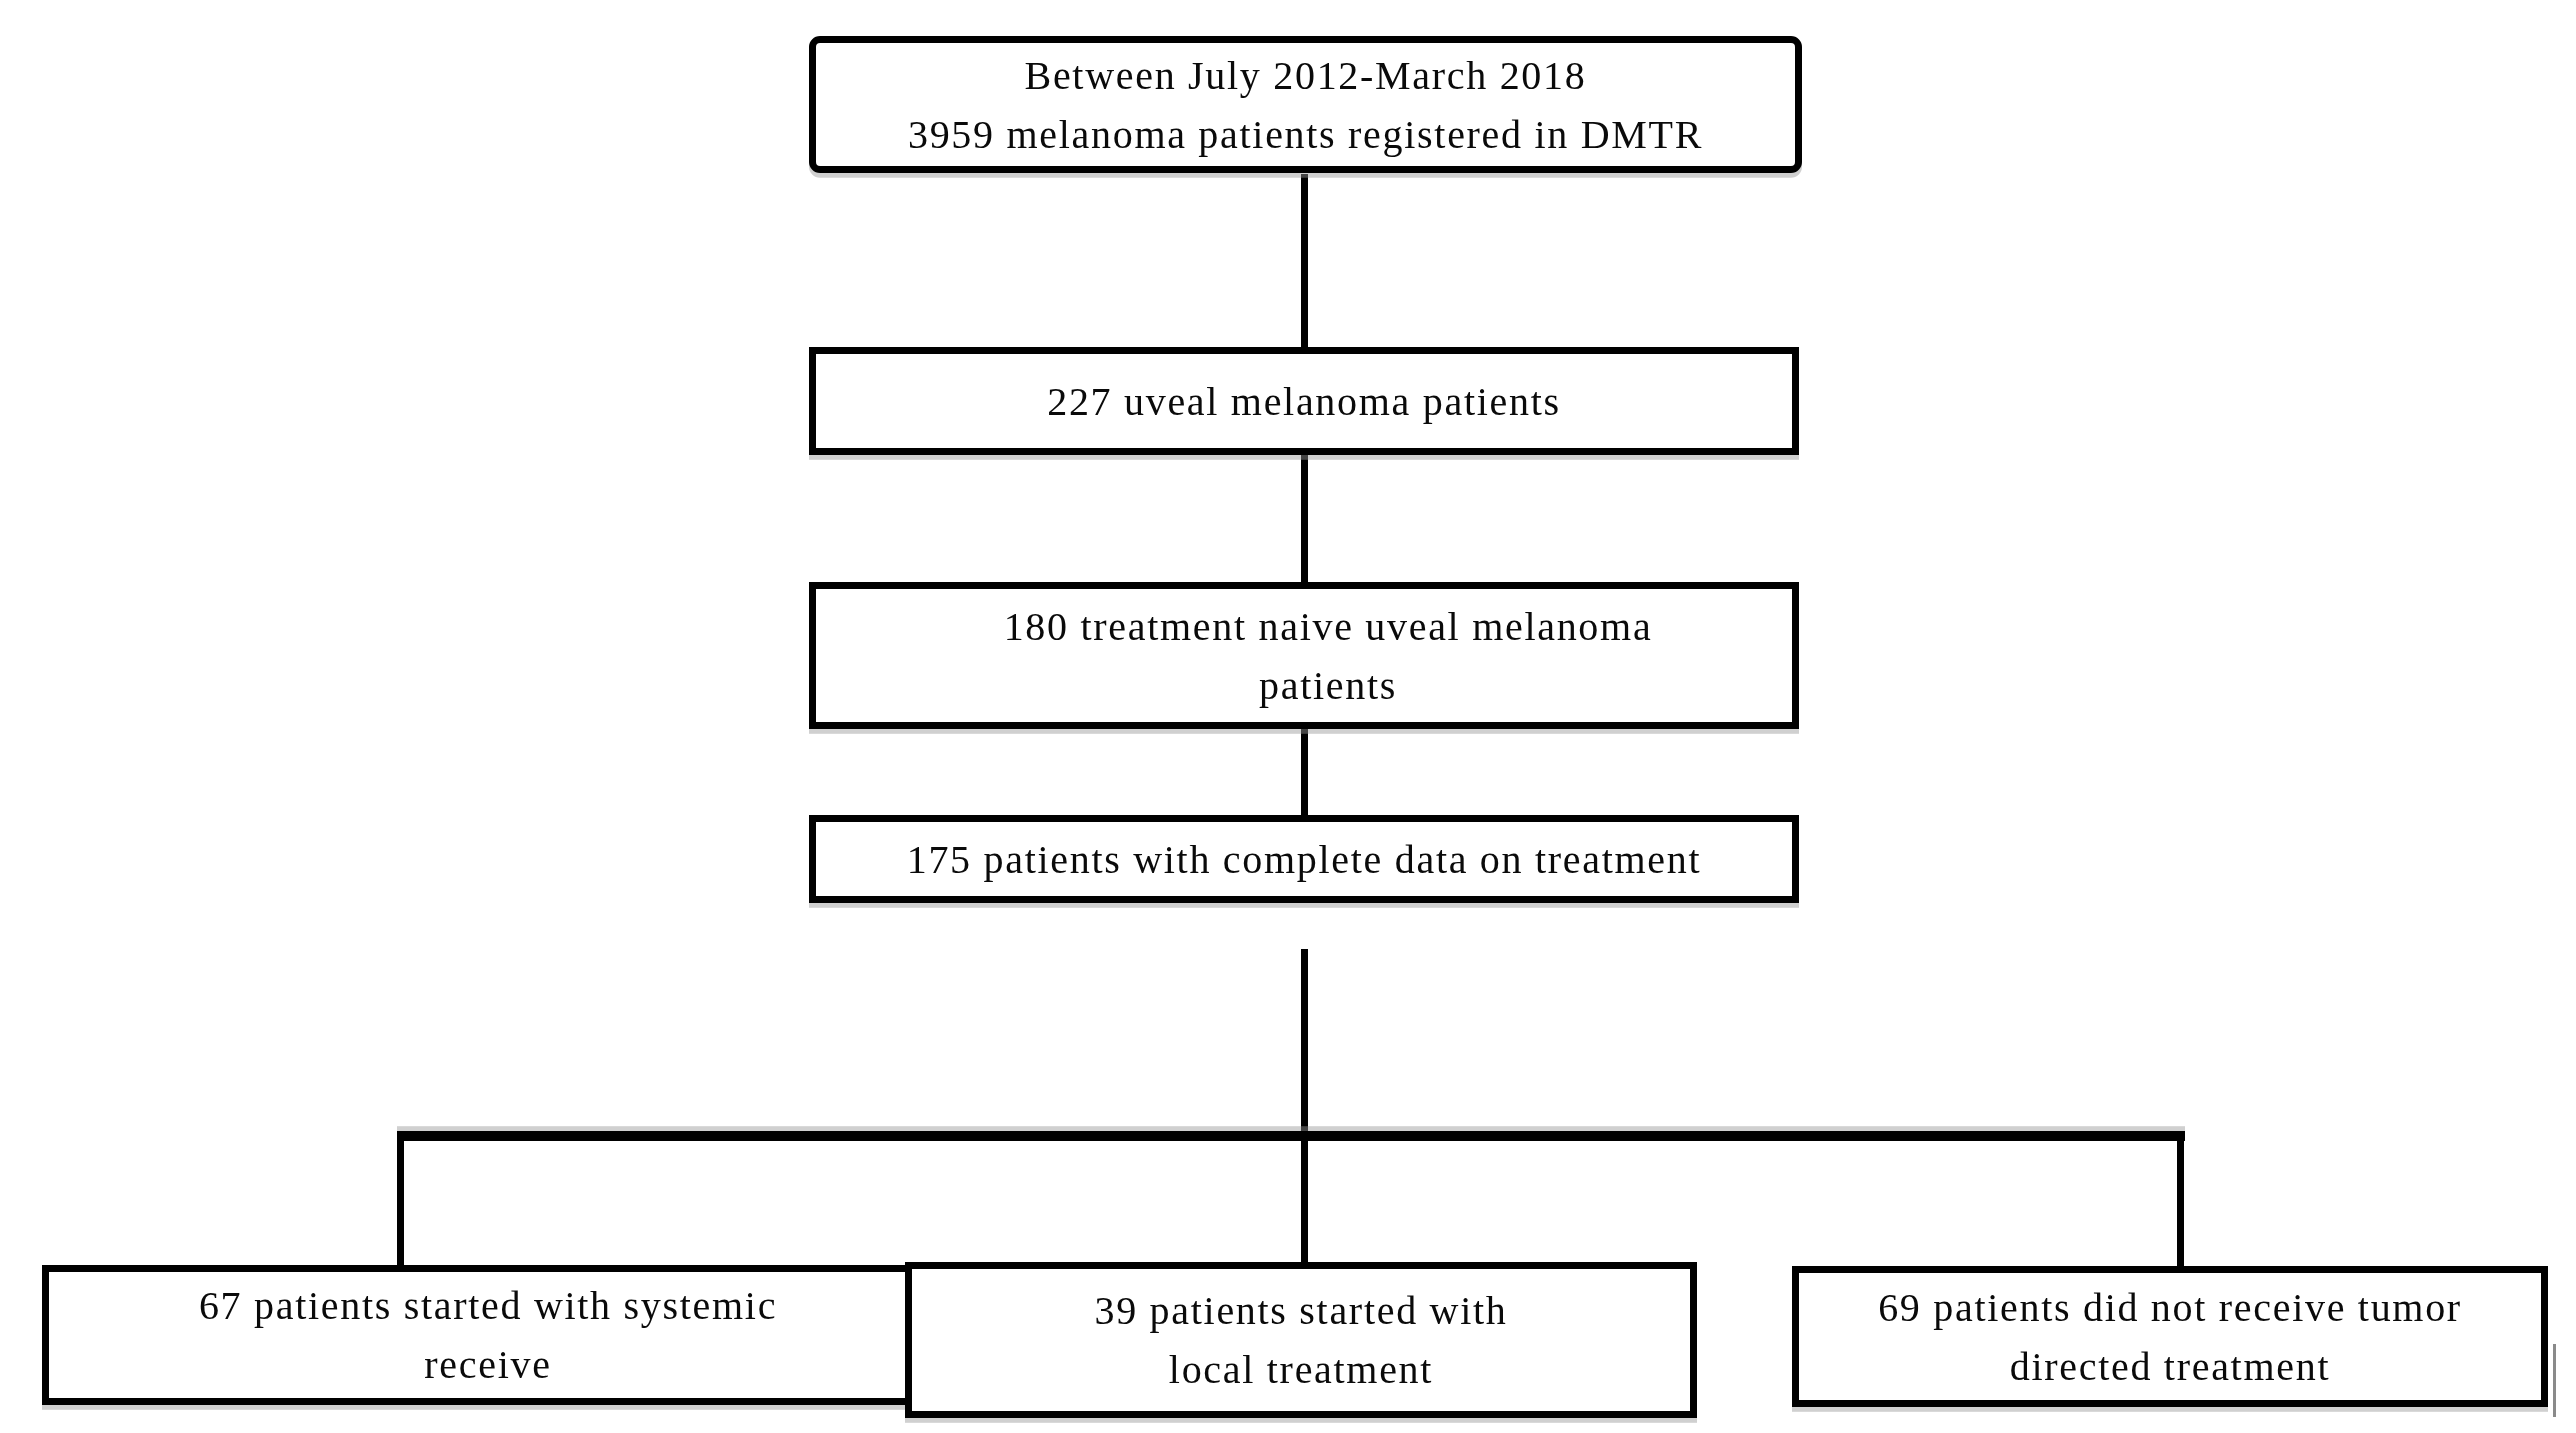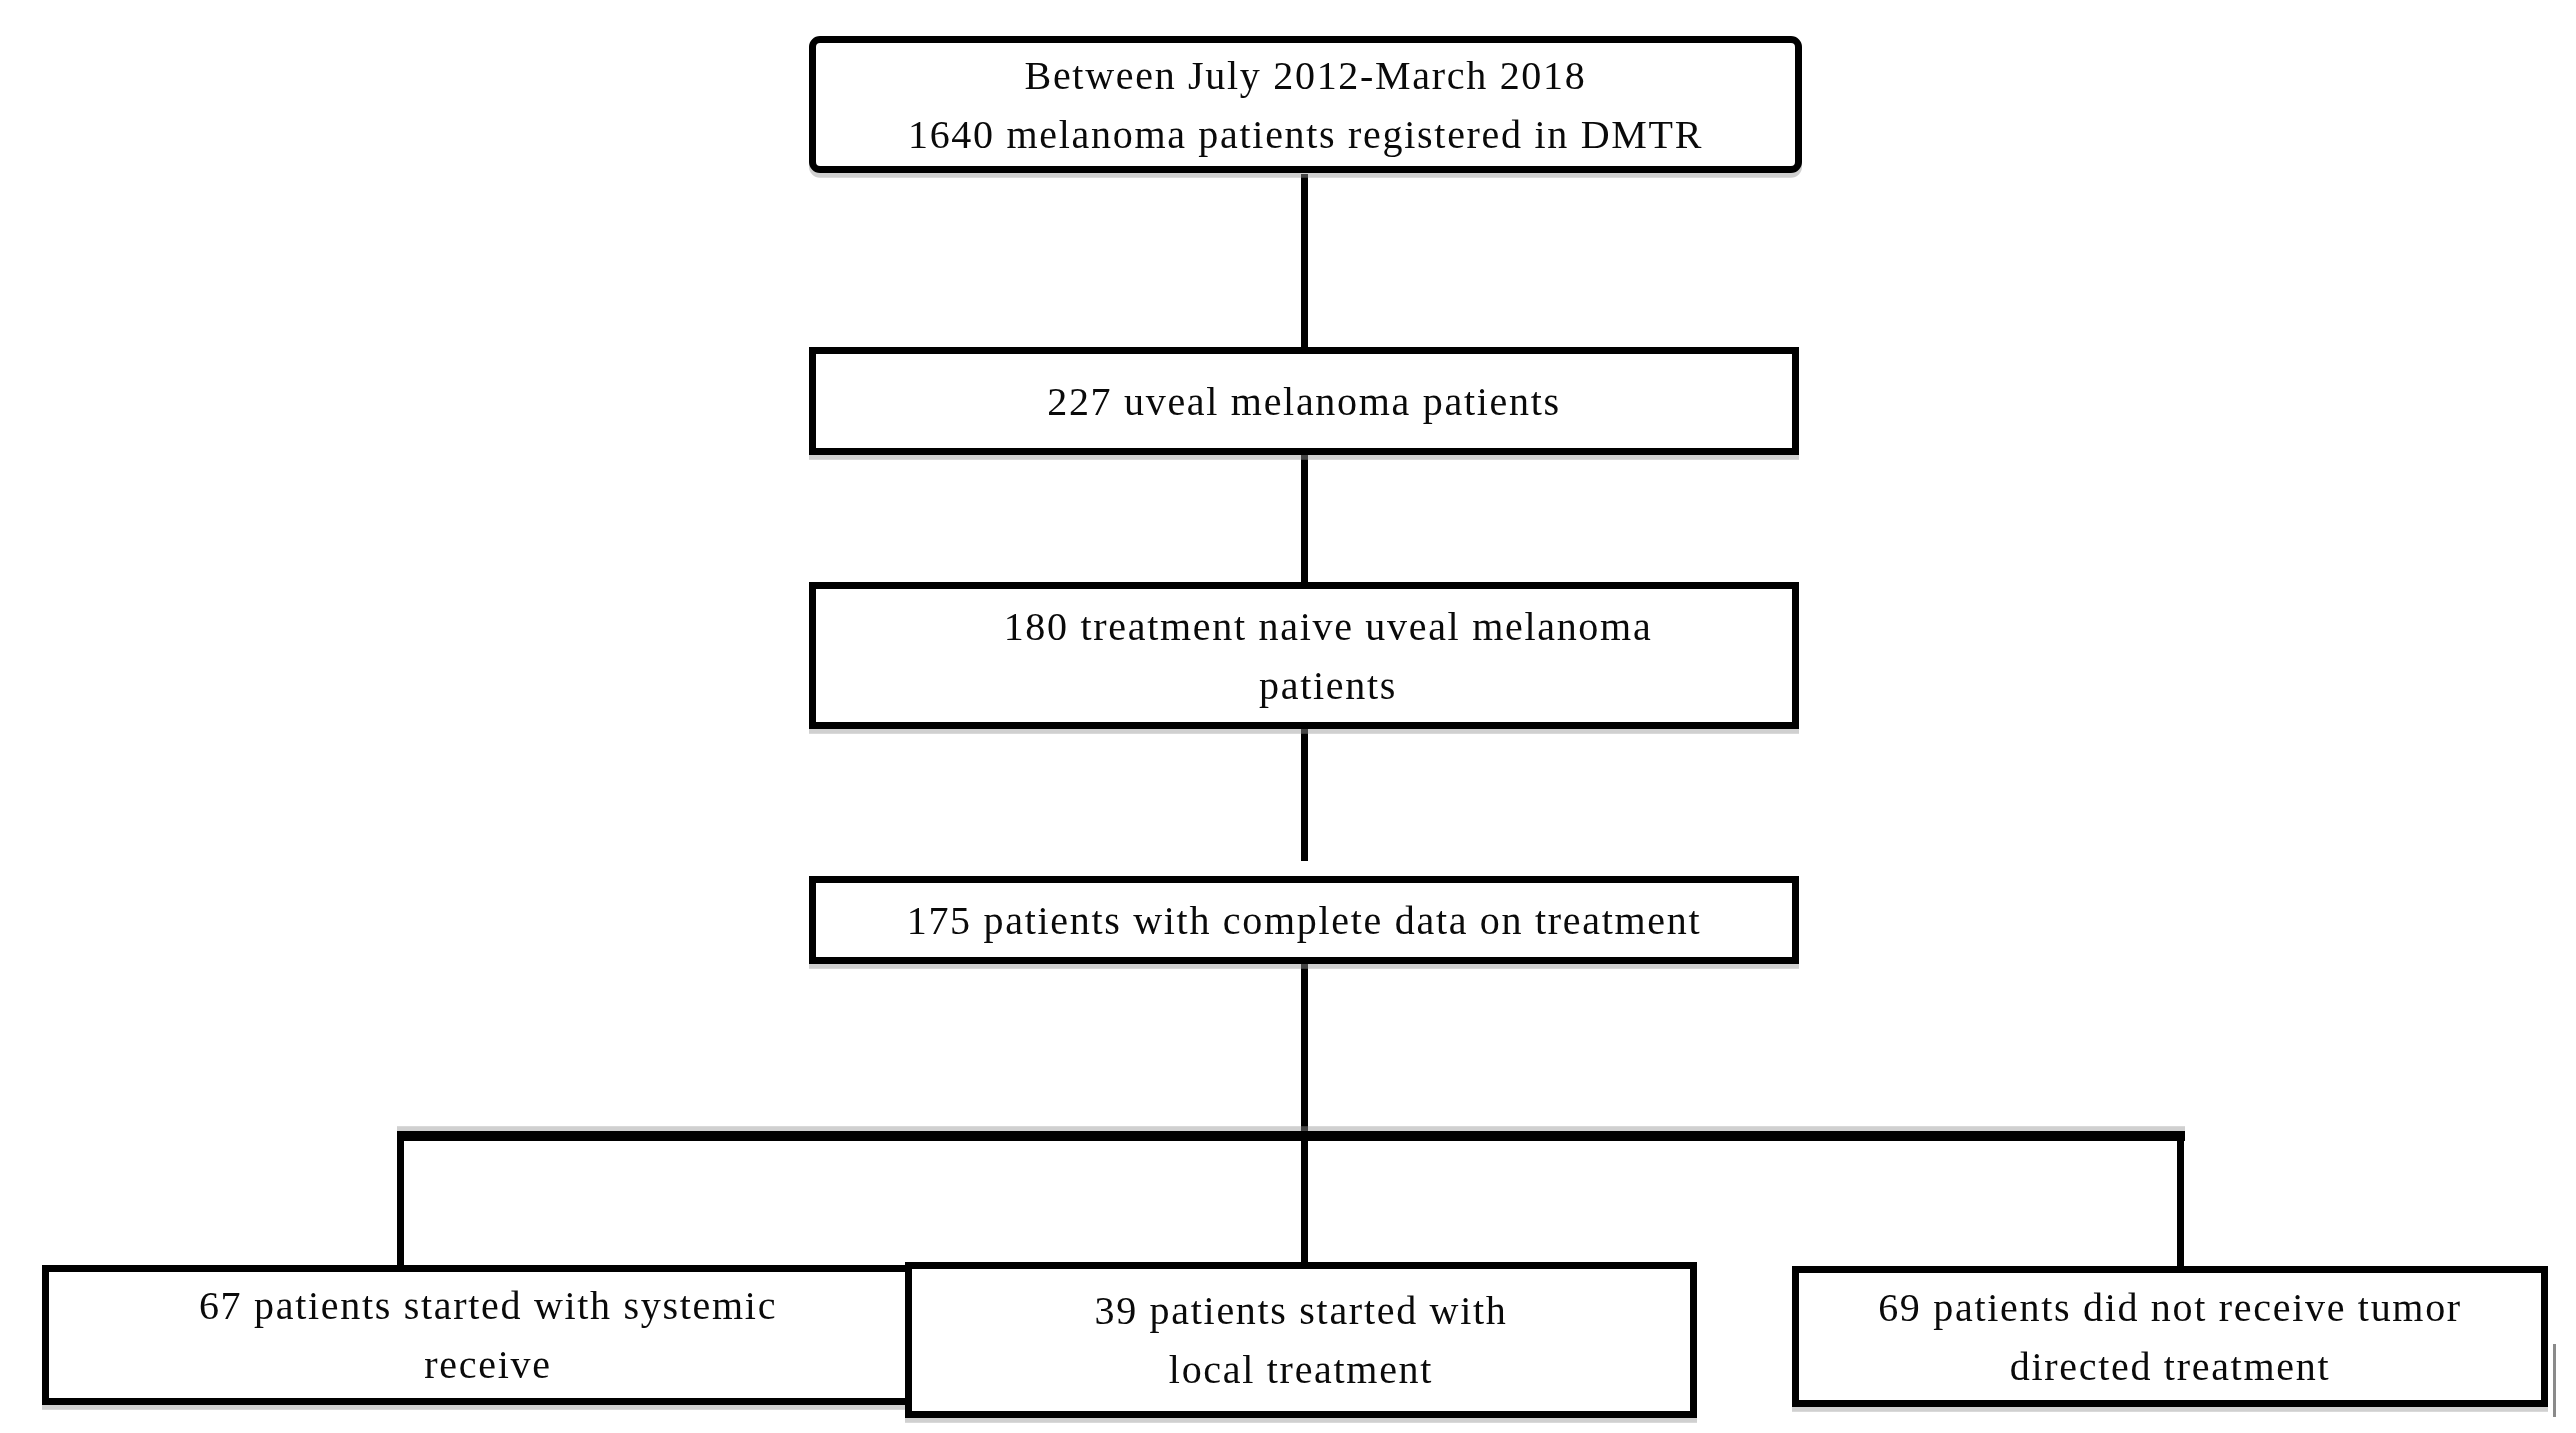--- a/index.html
+++ b/index.html
@@ -43,21 +43,21 @@
   .hline {
     position: absolute;
     height: 9.6px;
     background: #000000;
     box-shadow: 0 -4.8px 0 rgba(150,150,150,0.45);
   }
   
   #box-registered { left: 809px; top: 36px;   width: 993px; height: 137px; border-radius: 11px; }
   #box-uveal      { left: 809px; top: 347px;  width: 990px; height: 108px; }
   #box-naive      { left: 809px; top: 582px;  width: 990px; height: 147px; padding-left: 48px; }
-  #box-complete   { left: 809px; top: 876px; width: 990px; height: 88px; }
+  #box-complete   { left: 809px; top: 815px; width: 990px; height: 88px; }
   
   #box-systemic   { left: 42px;   top: 1265px; width: 892px; height: 140px; }
   #box-local      { left: 905px; top: 1262px; width: 792px; height: 156px; }
   #box-none       { left: 1792px; top: 1266px; width: 756px; height: 141px; }
   
   #conn-v1 { left: 1301px; top: 174px;  height: 173px; }
   #conn-v2 { left: 1301px; top: 432px;  height: 150px; }
   #conn-v3 { left: 1301px; top: 729px; height: 132px; }
   #conn-v4 { left: 1301px; top: 949px; height: 187px; }
   #conn-h  { left: 397px;  top: 1131px; width: 1788px; }
@@ -83,21 +83,21 @@
   <div class="vline" id="conn-v2" style="background: rgb(0, 0, 0);"></div>
   <div class="vline" id="conn-v3" style="background: rgb(0, 0, 0);"></div>
   <div class="vline" id="conn-v4" style="background: rgb(0, 0, 0);"></div>
   <div class="hline" id="conn-h" style="background: rgb(0, 0, 0);"></div>
   <div class="vline" id="conn-drop-left" style="background: rgb(0, 0, 0);"></div>
   <div class="vline" id="conn-drop-center" style="background: rgb(0, 0, 0);"></div>
   <div class="vline" id="conn-drop-right" style="background: rgb(0, 0, 0);"></div>
 
   <div class="fbox" id="box-registered" style="border-color: rgb(0, 0, 0); background: rgb(255, 255, 255); color: rgb(10, 10, 10);">
     <div class="line">Between July 2012-March 2018</div>
-    <div class="line">1640 melanoma patients registered in DMTR</div>
+    <div class="line">3959 melanoma patients registered in DMTR</div>
   </div>
 
   <div class="fbox" id="box-uveal" style="border-color: rgb(0, 0, 0); background: rgb(255, 255, 255); color: rgb(10, 10, 10);">
     <div class="line">227 uveal melanoma patients</div>
   </div>
 
   <div class="fbox" id="box-naive" style="border-color: rgb(0, 0, 0); background: rgb(255, 255, 255); color: rgb(10, 10, 10);">
     <div class="line">180 treatment naive uveal melanoma</div>
     <div class="line">patients</div>
   </div>

